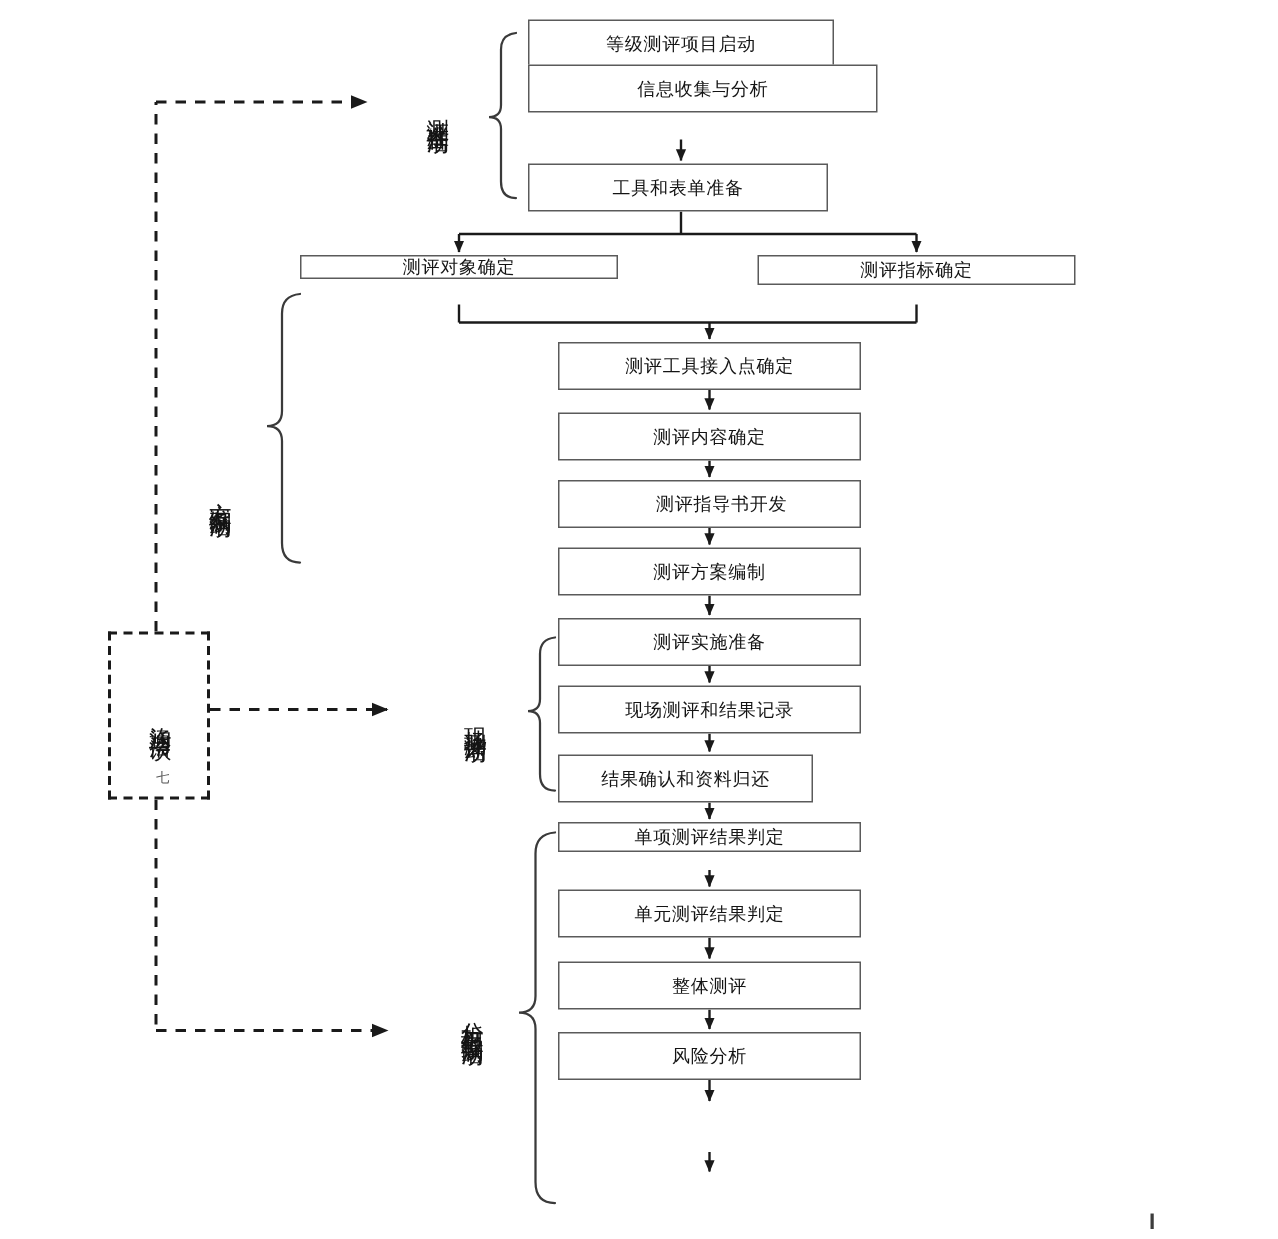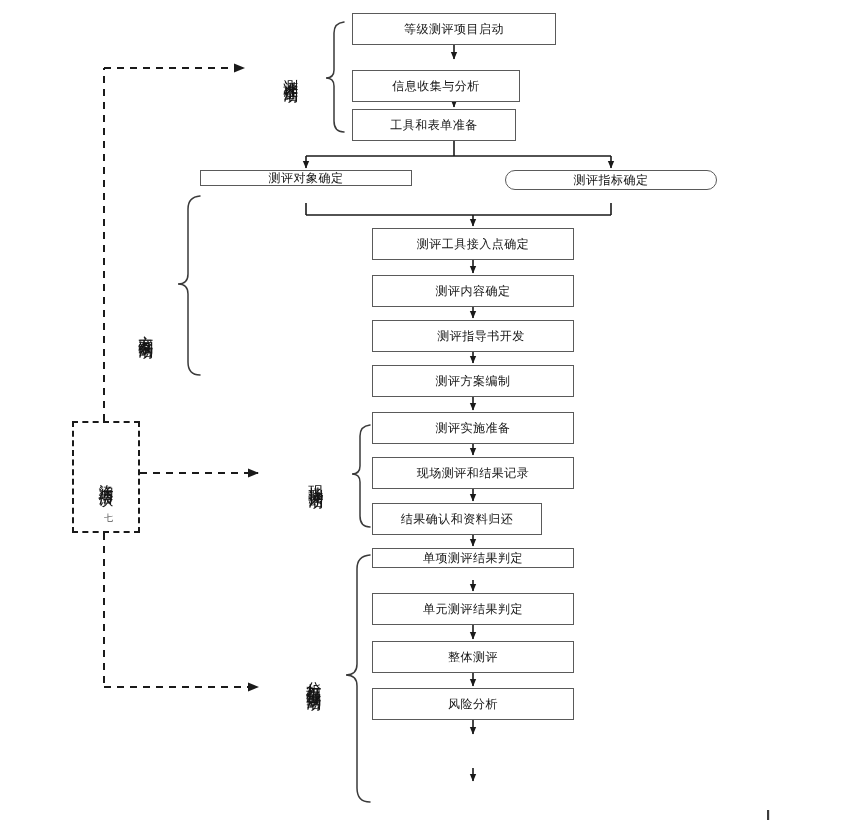--- a/index.html
+++ b/index.html
@@ -152,24 +152,24 @@
       <line x1="104" y1="68" x2="244" y2="68" marker-end="url(#arrowDash)"></line>
 
       <line x1="140" y1="473" x2="258" y2="473" marker-end="url(#arrowDash)"></line>
 
       <line x1="104" y1="533" x2="104" y2="687"></line>
       <line x1="104" y1="687" x2="258" y2="687" marker-end="url(#arrowDash)"></line>
     </g>
   </svg>
 
   <div class="node-box" style="left:352px; top:13px; width:204px; height:32px;">等级测评项目启动</div>
-  <div class="node-box" style="left:352px; top:70px; width:168px; height:32px;">信息收集与分析</div>
-  <div class="node-box" style="left:352px; top:109px; width:164px; height:32px;">工具和表单准备</div>
+  <div class="node-box" style="left:352px; top:43px; width:233px; height:32px;">信息收集与分析</div>
+  <div class="node-box" style="left:352px; top:109px; width:200px; height:32px;">工具和表单准备</div>
   <div class="node-box" style="left:200px; top:170px; width:212px; height:16px;">测评对象确定</div>
-  <div class="node-box" style="left:505px; top:170px; width:212px; height:20px;border-radius:11px;">测评指标确定</div>
+  <div class="node-box" style="left:505px; top:170px; width:212px; height:20px;">测评指标确定</div>
   <div class="node-box" style="left:372px; top:228px; width:202px; height:32px;">测评工具接入点确定</div>
   <div class="node-box" style="left:372px; top:275px; width:202px; height:32px;">测评内容确定</div>
   <div class="node-box" style="left:372px; top:320px; width:202px; height:32px;padding-left:16px;">测评指导书开发</div>
   <div class="node-box" style="left:372px; top:365px; width:202px; height:32px;">测评方案编制</div>
   <div class="node-box" style="left:372px; top:412px; width:202px; height:32px;">测评实施准备</div>
   <div class="node-box" style="left:372px; top:457px; width:202px; height:32px;">现场测评和结果记录</div>
   <div class="node-box" style="left:372px; top:503px; width:170px; height:32px;">结果确认和资料归还</div>
   <div class="node-box" style="left:372px; top:548px; width:202px; height:20px;text-align:center;">单项测评结果判定</div>
   <div class="node-box" style="left:372px; top:593px; width:202px; height:32px;">单元测评结果判定</div>
   <div class="node-box" style="left:372px; top:641px; width:202px; height:32px;">整体测评</div>

